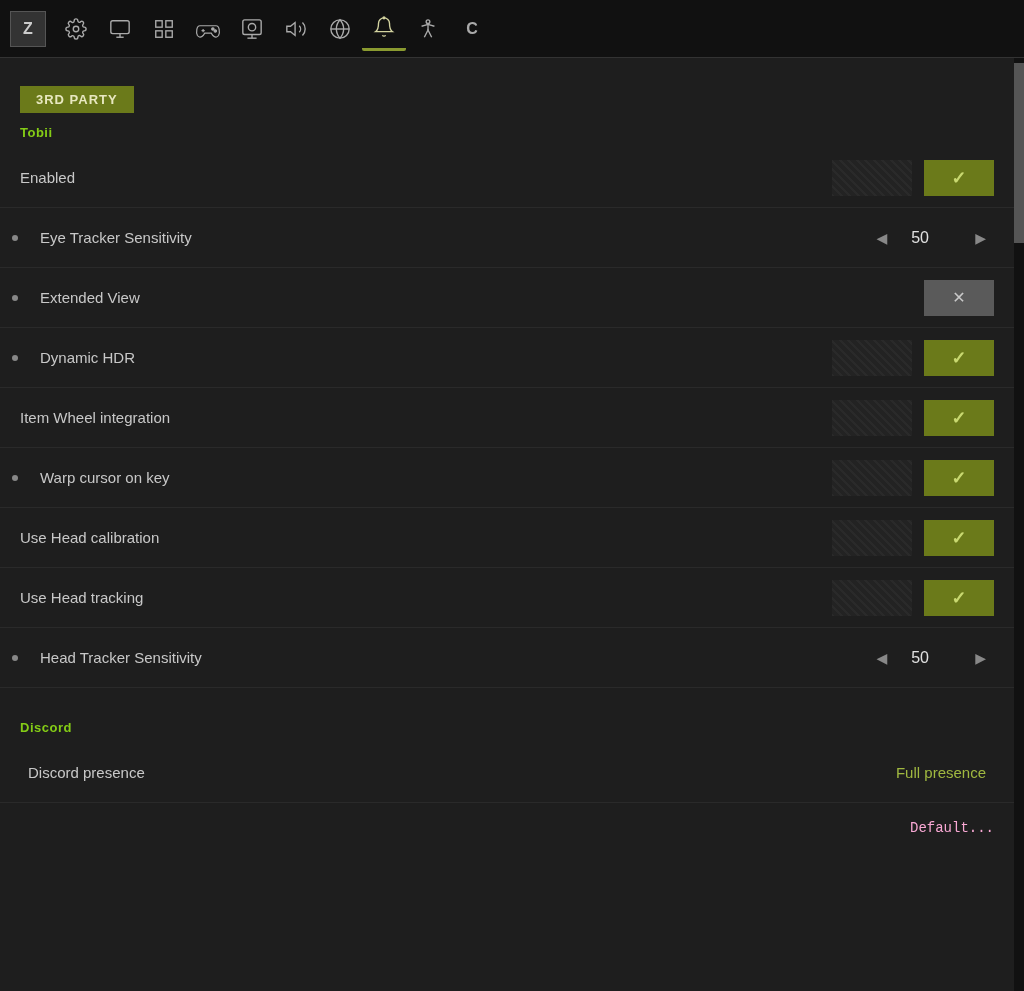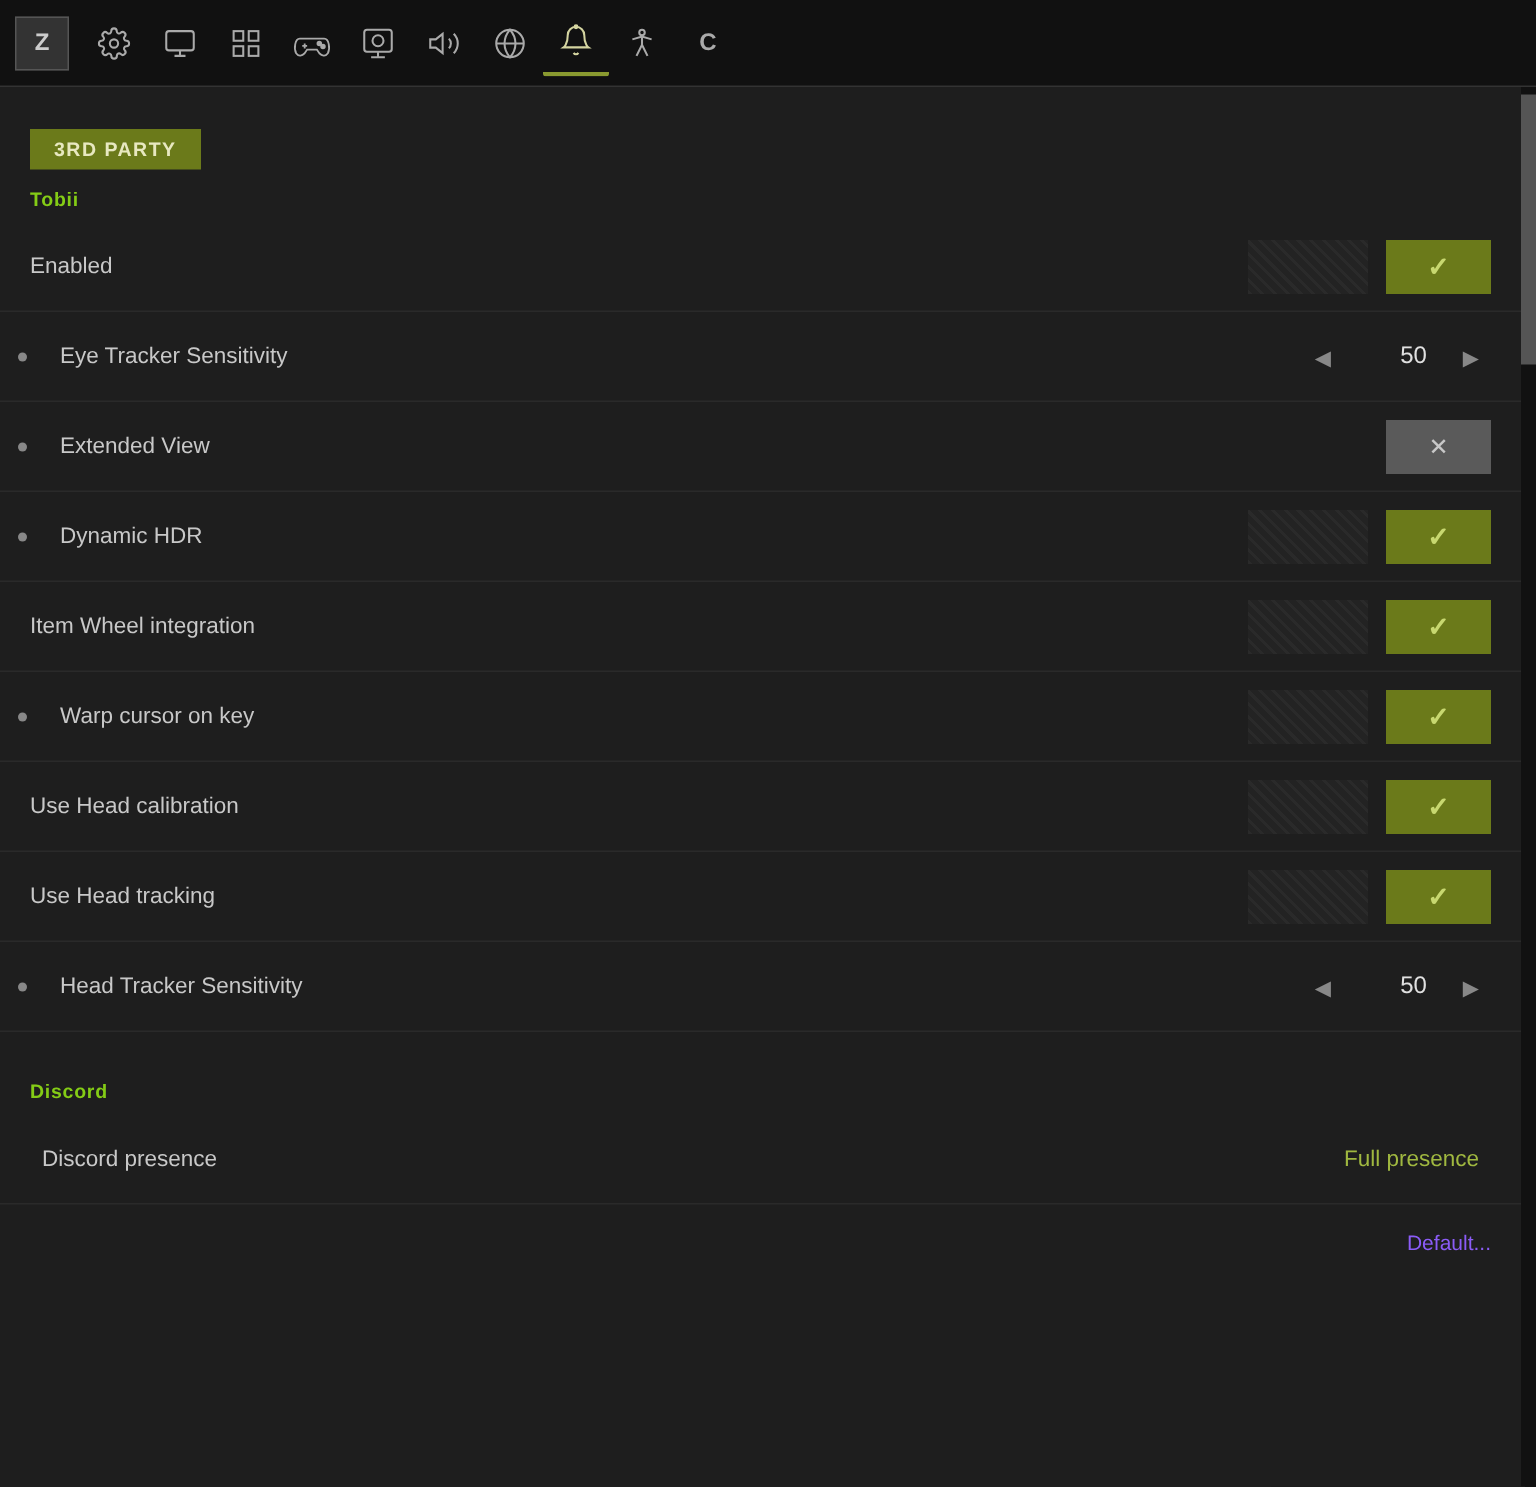--- a/index.html
+++ b/index.html
@@ -177,21 +177,21 @@
       color: #888;
       font-size: 14px;
       cursor: pointer;
       padding: 4px 8px;
     }
 
     .stepper-value {
       color: #e0e0e0;
       font-size: 16px;
       min-width: 40px;
-      text-align: right;
+      text-align: left;
     }
 
     
     .left-dot {
       width: 6px;
       height: 6px;
       background: #888;
       border-radius: 50%;
       position: absolute;
       left: 12px;
@@ -428,21 +428,21 @@
       <span>Discord</span>
     </div>
 
     <div class="discord-row">
       <span class="row-label">Discord presence</span>
       <span class="discord-value">Full presence</span>
     </div>
 
     <div class="partial-row">
       <span></span>
-      <span style="margin-left: auto; color: #8b5cf6;">Default...</span>
+      <span style="margin-left: auto; color: #f9a8d4; font-family: Liberation Mono, monospace;">Default...</span>
     </div>
 
   </div>
 
   <div style="width: 10px; background: #111; position: relative; flex-shrink: 0;">
     <div style="position: absolute; top: 5px; left: 0; width: 10px; height: 180px; background: #555;"></div>
   </div>
 </div>
 
 </body></html>

